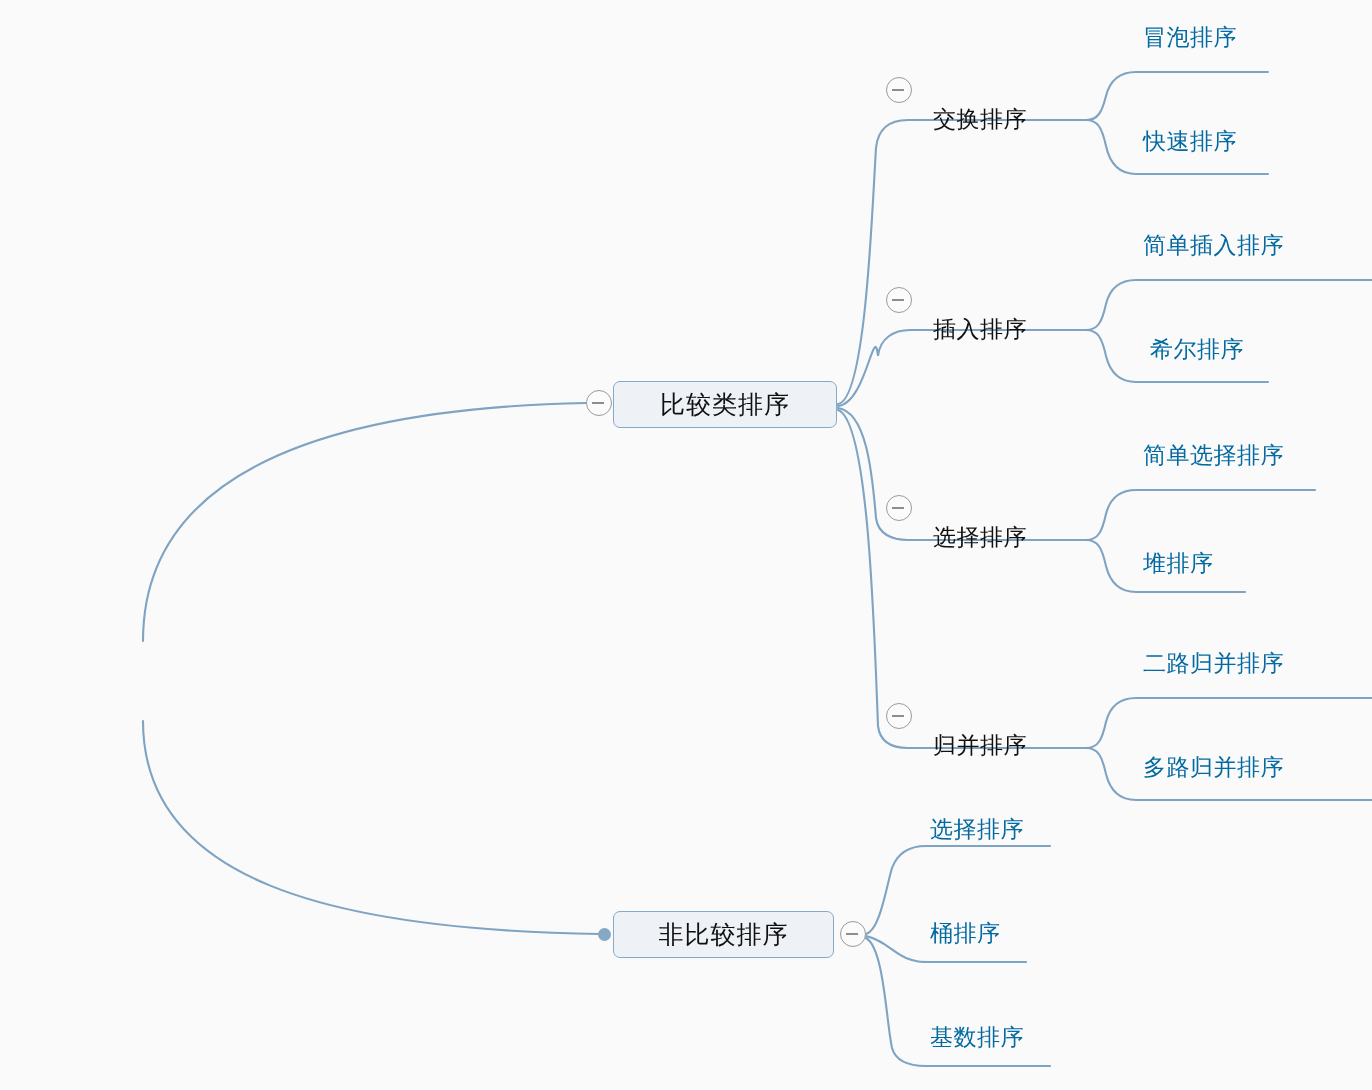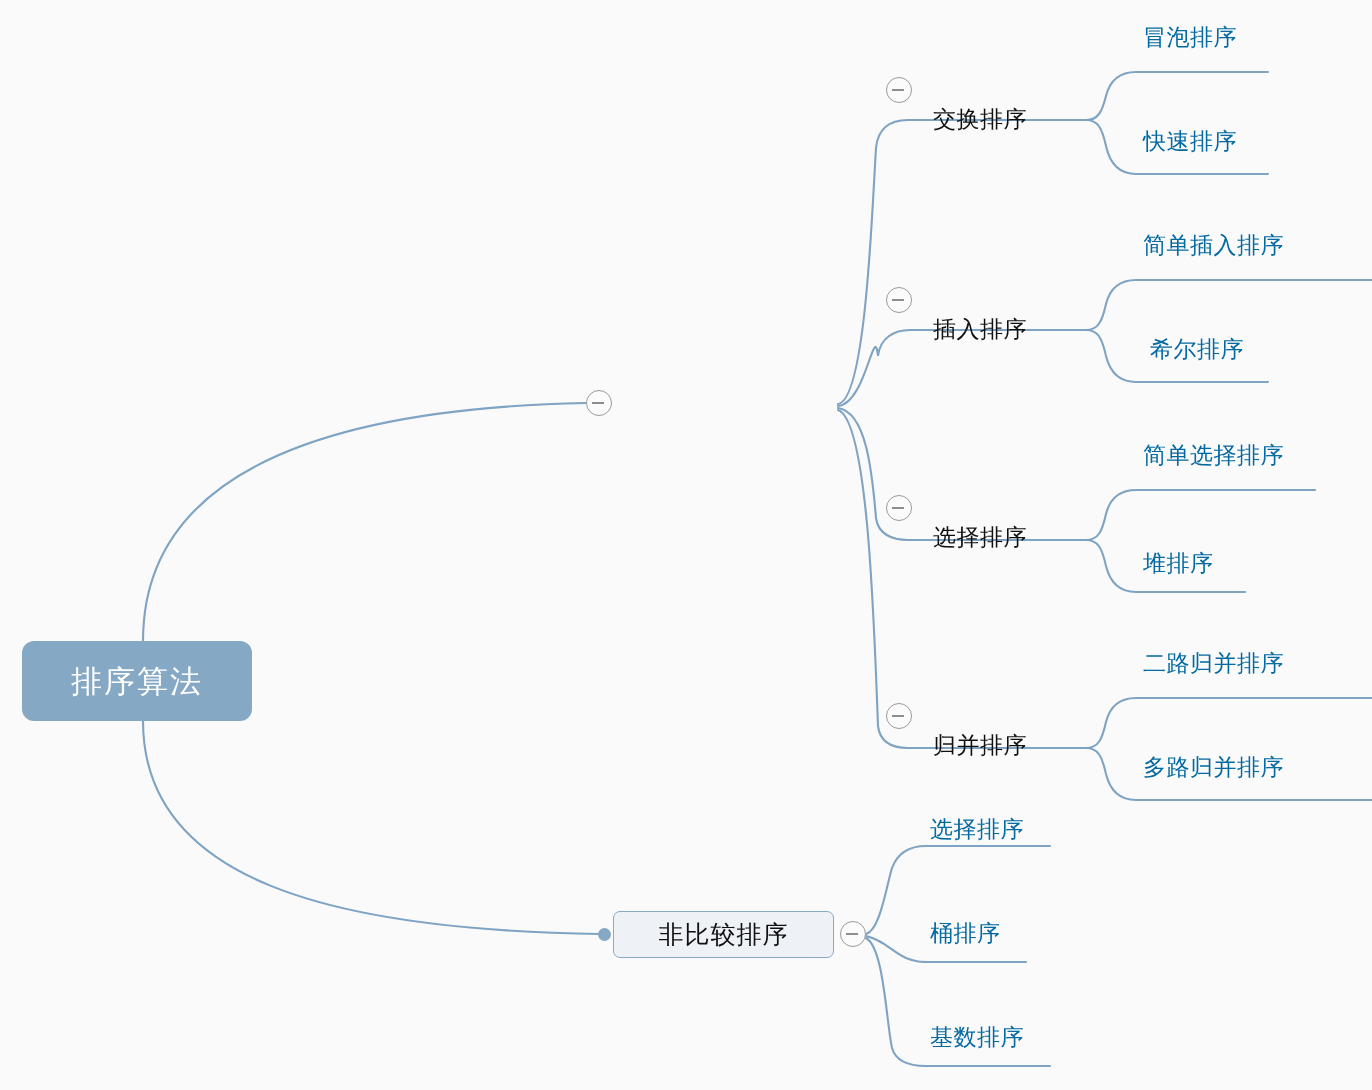--- a/index.html
+++ b/index.html
@@ -140,25 +140,25 @@
 
       <path d="M1086,748 C1098,748 1102,740 1106,722 C1110,706 1120,698 1136,698 L1372,698"></path>
       <path d="M1086,748 C1098,748 1102,756 1106,774 C1110,790 1120,800 1136,800 L1372,800"></path>
 
       <path d="M866,934 C880,930 886,888 892,868 C898,852 910,846 926,846 L1050,846"></path>
       <path d="M866,936 C884,940 892,952 906,958 C916,962 920,962 932,962 L1026,962"></path>
       <path d="M866,938 C884,948 886,1020 892,1048 C896,1062 910,1066 926,1066 L1050,1066"></path>
     </g>
   </svg>
 
-  <div class="root-node">
-    <span class="root-label">排序算法</span>
-  </div>
 
   <div class="toggle" id="tg-compare" style="left:586px; top:390px;"></div>
+  <div class="box-node" id="node-compare">
+    <span class="box-label">比较类排序</span>
+  </div>
 
   <div class="dot" style="left:598px; top:928px;"></div>
   <div class="box-node" id="node-noncompare">
     <span class="box-label">非比较排序</span>
   </div>
   <div class="toggle" style="left:840px; top:921px;"></div>
 
   <div class="toggle" style="left:886px; top:77px;"></div>
   <div class="branch-node" style="left:933px; top:78px;">交换排序</div>
 

